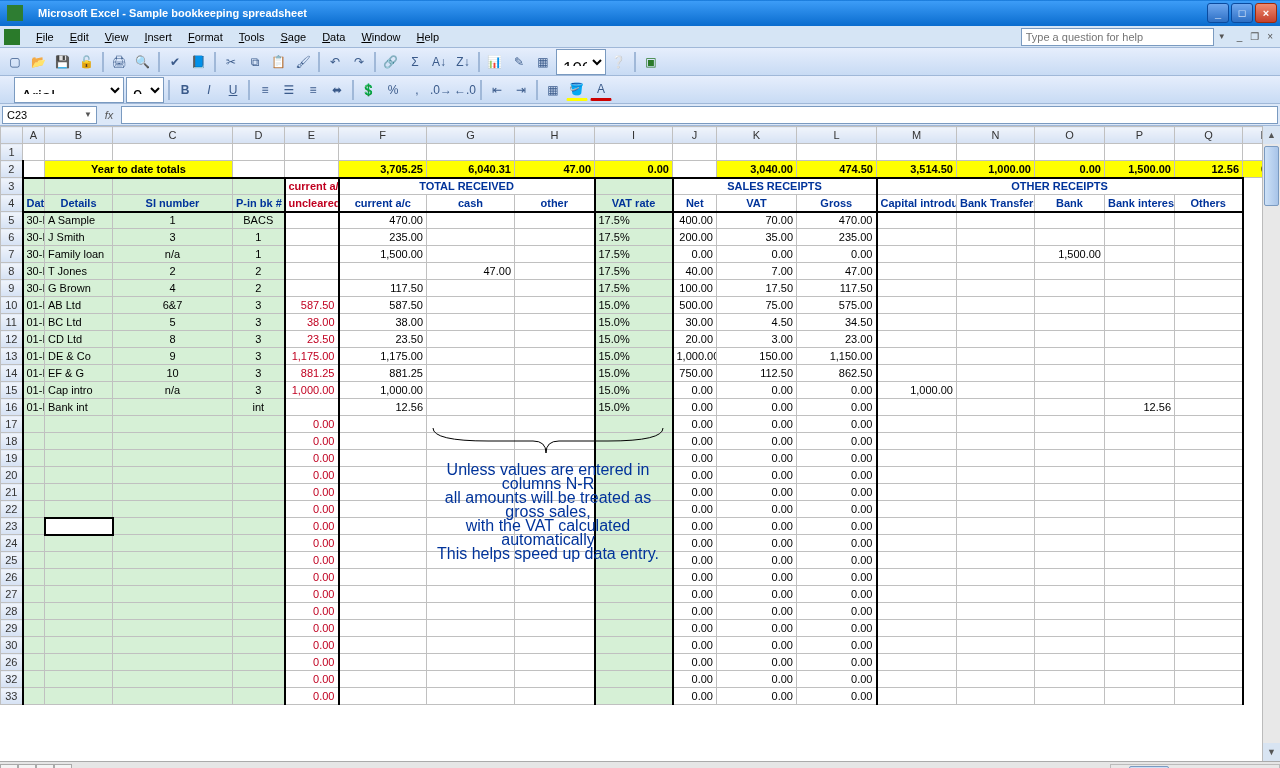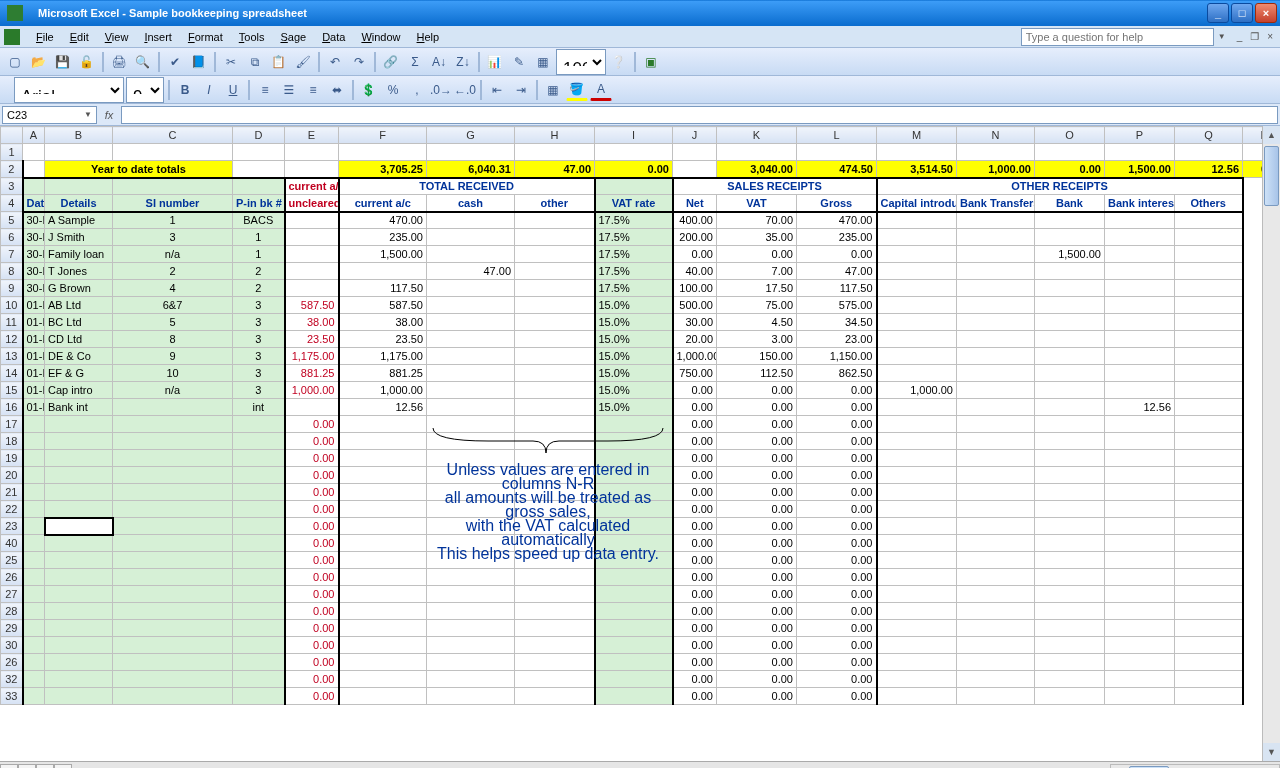--- a/index.html
+++ b/index.html
@@ -711,21 +711,21 @@
             <td class="num">0.00</td>
             <td class="num thickL"></td>
             <td class="num"></td>
             <td class="num"></td>
             <td class="num"></td>
             <td class="num thickR"></td>
           </tr>
         </tbody>
         <tbody>
           <tr>
-            <th class="rowh">40</th>
+            <th class="rowh">24</th>
             <td class="green thickL"></td>
             <td class="green"></td>
             <td class="green"></td>
             <td class="green"></td>
             <td class="rednum thickL">0.00</td>
             <td class="num thickL"></td>
             <td class="num"></td>
             <td class="num"></td>
             <td class="green thickL"></td>
             <td class="num thickL">0.00</td>

